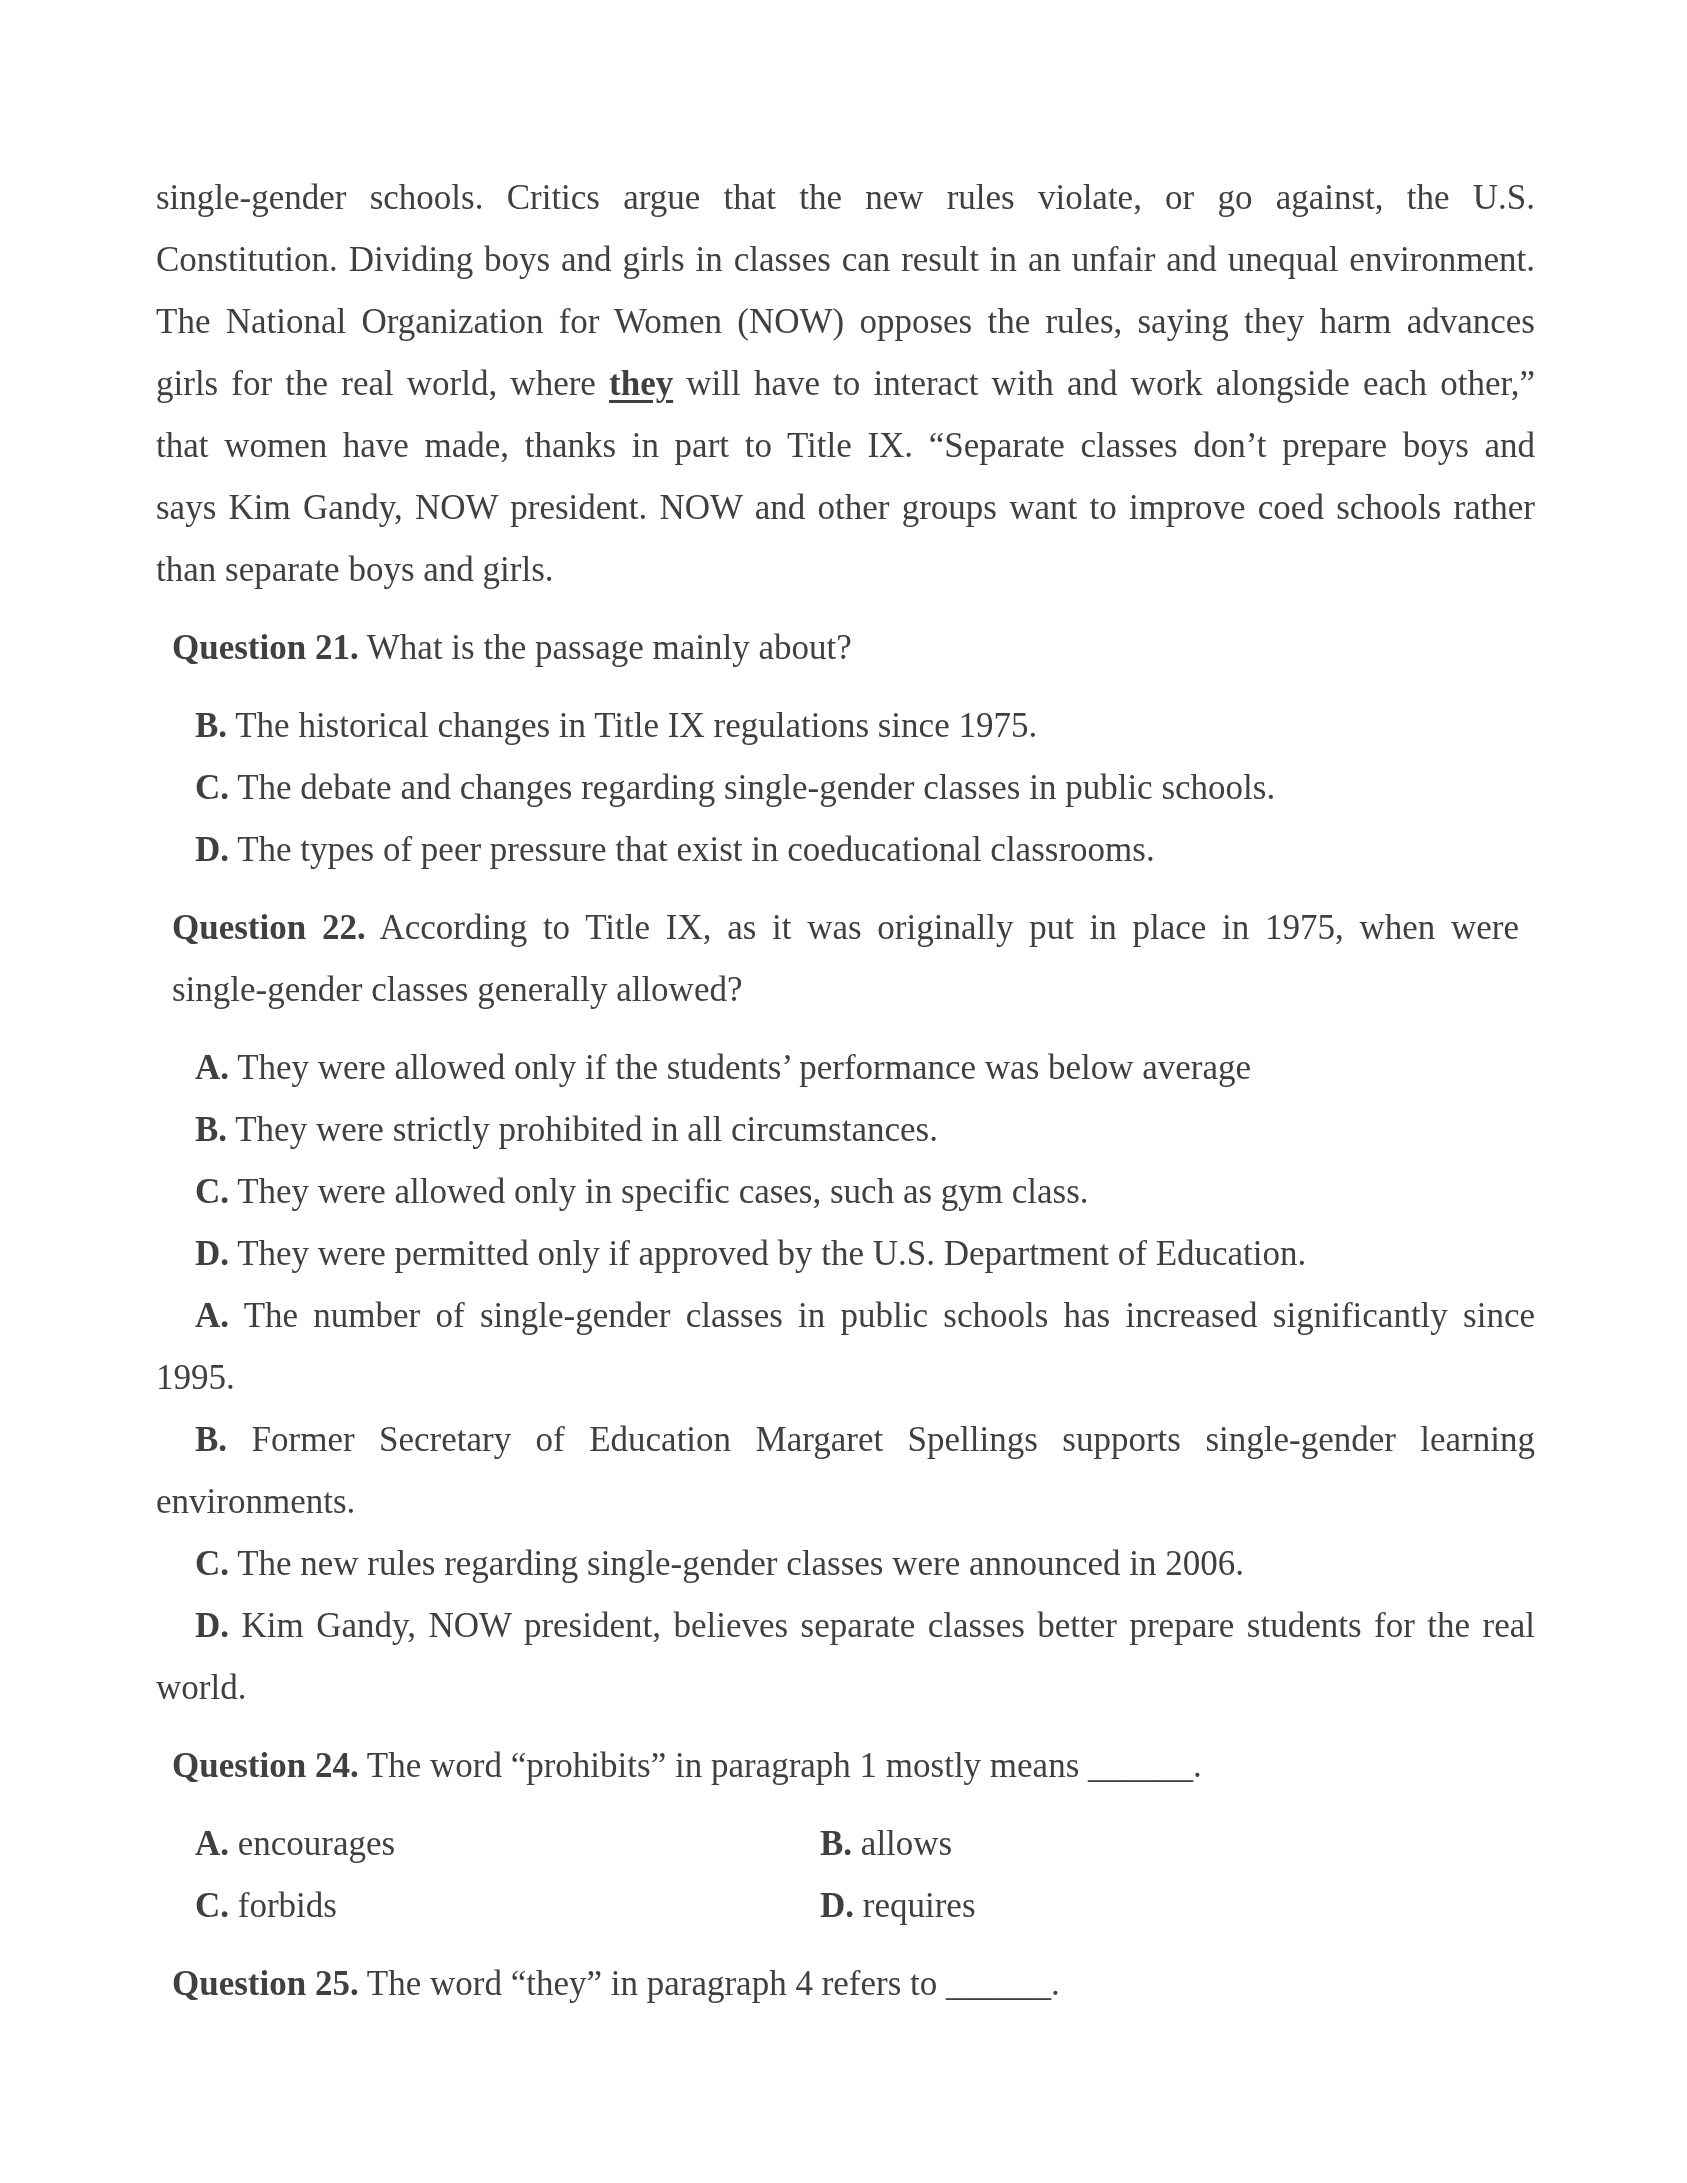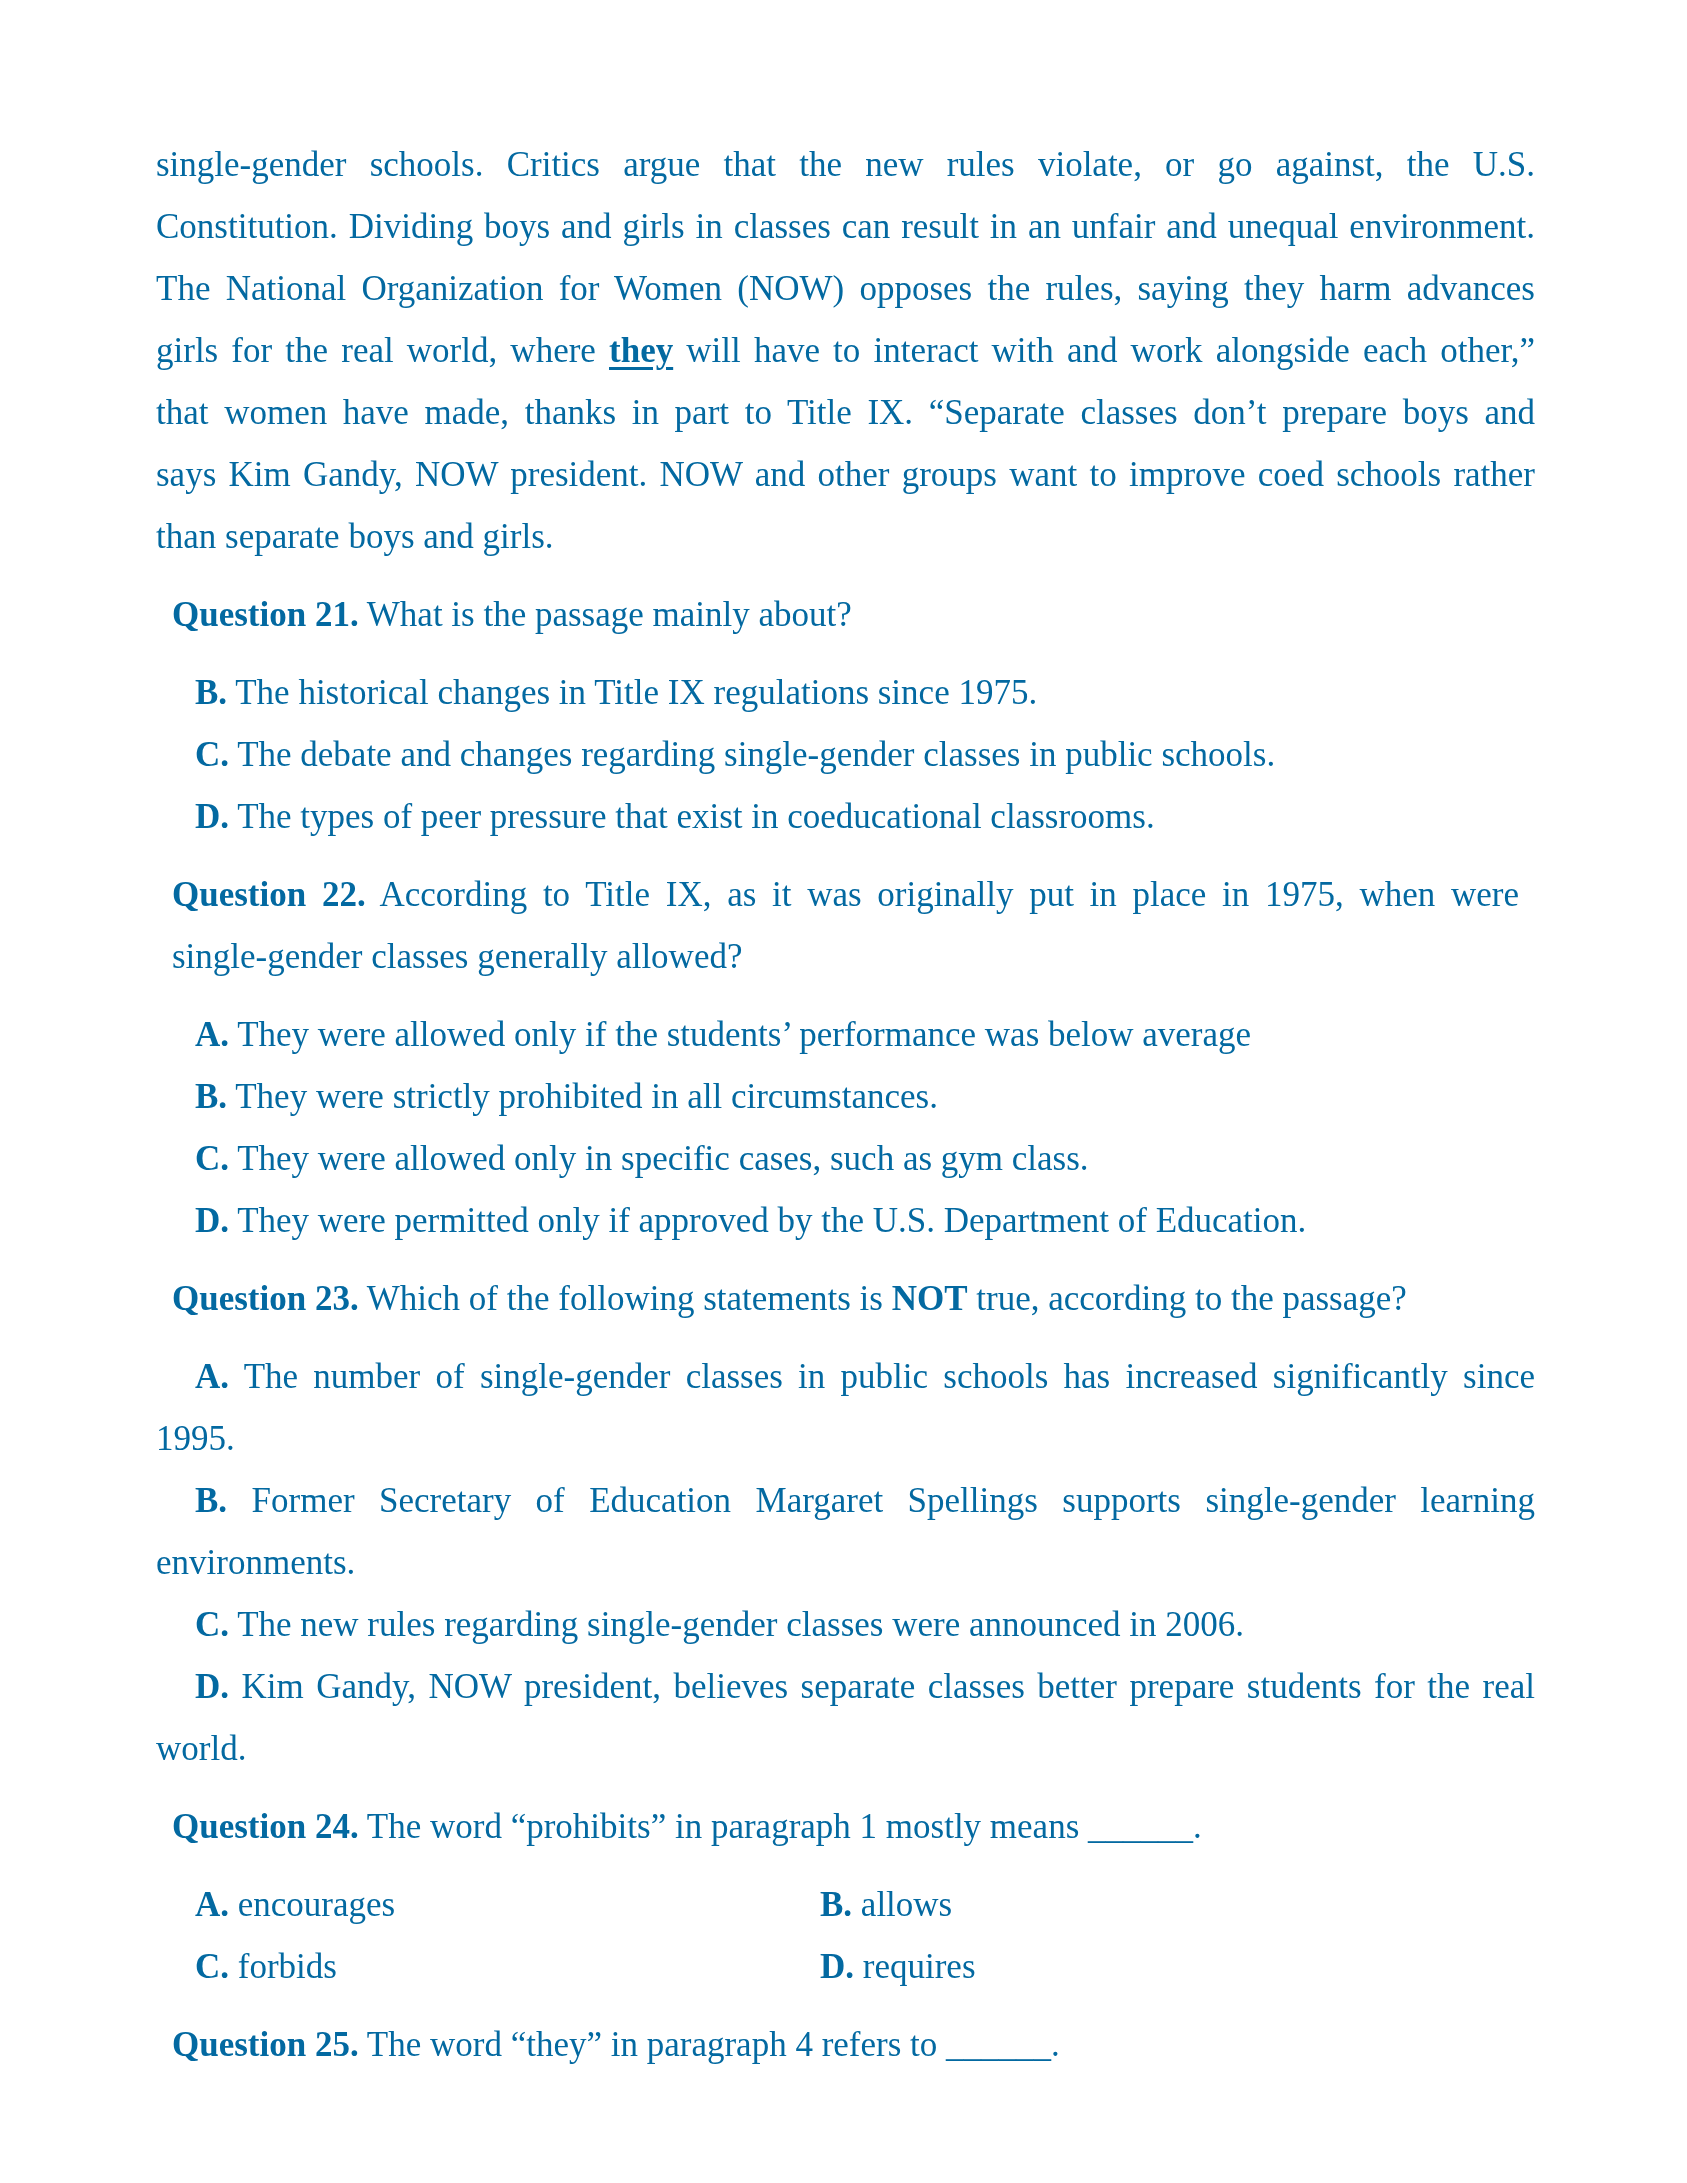--- a/index.html
+++ b/index.html
@@ -1,25 +1,25 @@
 <!DOCTYPE html>
 <html style="font-size:12.7px"><head>
 <meta charset="utf-8">
 <style>
   html, body { margin: 0; padding: 0; background: #ffffff; }
   body { width: 1687px; height: 2183px; position: relative; overflow: hidden; }
   .page {
     position: absolute;
     left: 156px;
-    top: 134px;
+    top: 167px;
     width: 1379px;
     font-family: "Liberation Serif", "DejaVu Serif", serif;
     font-size: 35px;
     line-height: 62px;
-    color: #0369a1;
+    color: #404040;
   }
   .para { margin: 0; text-align: justify; text-align-last: left; }
   .line { display: block; white-space: nowrap; }
   .jline { display: block; text-align: justify; text-align-last: justify; white-space: normal; }
   .q { margin: 16px; }
   .qnum { font-weight: bold; }
   .opt { margin: 0; padding-left: 39px; }
   .optlabel { font-weight: bold; }
   .u-bold { font-weight: bold; text-decoration: underline; text-decoration-thickness: 3.2px; text-underline-offset: 4.8px; }
   .bold { font-weight: bold; }
@@ -53,21 +53,20 @@
       <span class="jline"><span class="qnum">Question 22.</span><span> According to Title IX, as it was originally put in place in 1975, when were</span></span>
       <span class="line">single-gender classes generally allowed?</span>
     </p>
     <p class="opt"><span class="optlabel">A.</span><span> They were allowed only if the students’ performance was below average</span></p>
     <p class="opt"><span class="optlabel">B.</span><span> They were strictly prohibited in all circumstances.</span></p>
     <p class="opt"><span class="optlabel">C.</span><span> They were allowed only in specific cases, such as gym class.</span></p>
     <p class="opt"><span class="optlabel">D.</span><span> They were permitted only if approved by the U.S. Department of Education.</span></p>
   </div>
 
   <div>
-    <p class="q"><span class="qnum">Question 23.</span><span> Which of the following statements is </span><span class="bold">NOT</span><span> true, according to the passage?</span></p>
     <div>
       <span class="jline" style="padding-left:39px"><span class="optlabel">A.</span><span> The number of single-gender classes in public schools has increased significantly since</span></span>
       <span class="line">1995.</span>
     </div>
     <div>
       <span class="jline" style="padding-left:39px"><span class="optlabel">B.</span><span> Former Secretary of Education Margaret Spellings supports single-gender learning</span></span>
       <span class="line">environments.</span>
     </div>
     <p class="opt"><span class="optlabel">C.</span><span> The new rules regarding single-gender classes were announced in 2006.</span></p>
     <div>

